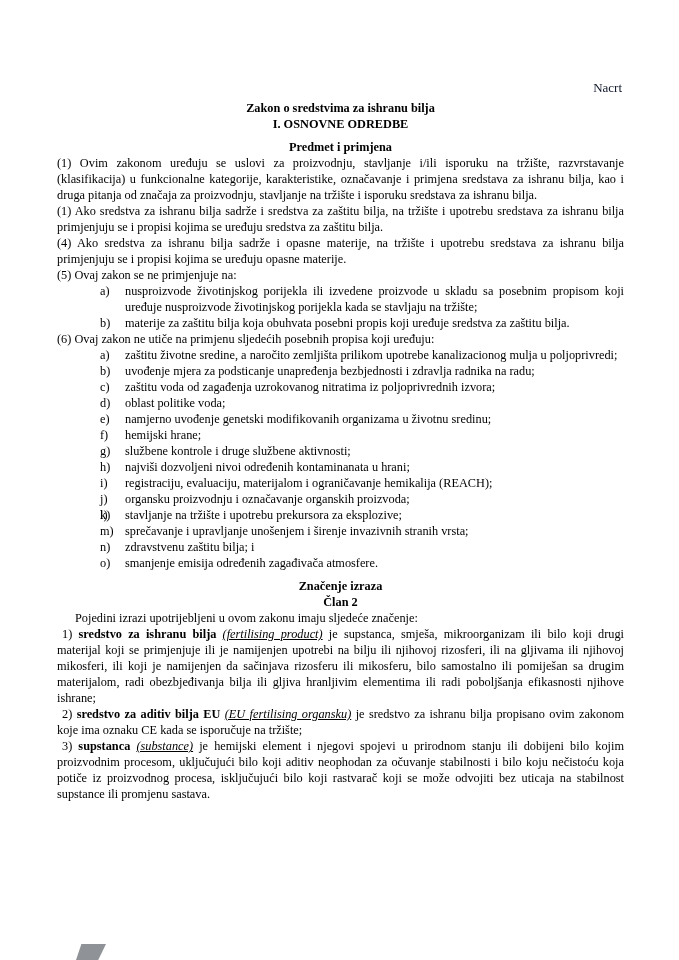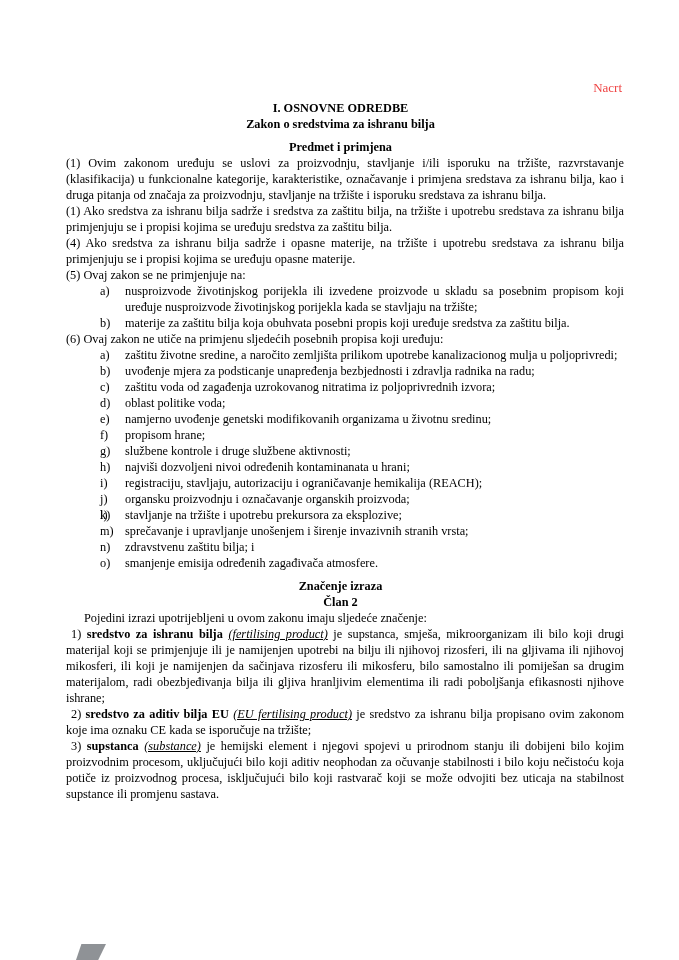--- a/index.html
+++ b/index.html
@@ -7,45 +7,45 @@
   body {
     width:679px; height:960px; position:relative; overflow:hidden;
     font-family:"Liberation Serif", "DejaVu Serif", serif;
     color:#000000;
   }
   .page {
     position:absolute; inset:0;
     padding:80px 55px 0 57px;
     font-size:12.3px; line-height:16px;
   }
-  .draft { text-align:right; color:#ef4444; font-size:13px; margin-bottom:4px; margin-right:2px; }
+  .draft { text-align:right; color:#0f172a; font-size:13px; margin-bottom:4px; margin-right:2px; }
   .center { text-align:center; }
   .bold { font-weight:bold; }
   .h-section { margin-top:7px; }
-  .para { text-align:justify;margin-left:9px; }
+  .para { text-align:justify; }
   .indent { text-indent:18px; }
   .li { position:relative; padding-left:68px; text-align:justify; }
   .li .lbl { position:absolute; left:43px; }
   .def { text-indent:5px; }
   .def i { font-style:italic;text-decoration:underline; }
   .artifact {
     position:absolute; left:76px; bottom:0; width:30px; height:16px;
     background:#8f9296;
     clip-path:polygon(18% 0, 100% 0, 74% 100%, 0 100%);
   }
 </style>
 </head>
 <body>
 
 <div class="page">
 
   <div class="draft">Nacrt</div>
 
+  <div class="center bold">Zakon o sredstvima za ishranu bilja</div>
   <div class="center bold">I. OSNOVNE ODREDBE</div>
-  <div class="center bold">Zakon o sredstvima za ishranu bilja</div>
 
   <div class="center bold h-section">Predmet i primjena</div>
 
   <div>
       <p class="para"><span>(1) Ovim zakonom uređuju se uslovi za proizvodnju, stavljanje i/ili isporuku na tržište, razvrstavanje (klasifikacija) u funkcionalne kategorije, karakteristike, označavanje i primjena sredstava za ishranu bilja, kao i druga pitanja od značaja za proizvodnju, stavljanje na tržište i isporuku sredstava za ishranu bilja.</span></p>
       <p class="para"><span>(1) Ako sredstva za ishranu bilja sadrže i sredstva za zaštitu bilja, na tržište i upotrebu sredstava za ishranu bilja primjenjuju se i propisi kojima se uređuju sredstva za zaštitu bilja.</span></p>
       <p class="para"><span>(4) Ako sredstva za ishranu bilja sadrže i opasne materije, na tržište i upotrebu sredstava za ishranu bilja primjenjuju se i propisi kojima se uređuju opasne materije.</span></p>
       <p class="para"><span>(5) Ovaj zakon se ne primjenjuje na:</span></p>
     </div>
 
@@ -55,38 +55,38 @@
     </div>
 
   <p class="para">(6) Ovaj zakon ne utiče na primjenu sljedećih posebnih propisa koji uređuju:</p>
 
   <div>
       <div class="li"><span class="lbl">a)</span><span>zaštitu životne sredine, a naročito zemljišta prilikom upotrebe kanalizacionog mulja u poljoprivredi;</span></div>
       <div class="li"><span class="lbl">b)</span><span>uvođenje mjera za podsticanje unapređenja bezbjednosti i zdravlja radnika na radu;</span></div>
       <div class="li"><span class="lbl">c)</span><span>zaštitu voda od zagađenja uzrokovanog nitratima iz poljoprivrednih izvora;</span></div>
       <div class="li"><span class="lbl">d)</span><span>oblast politike voda;</span></div>
       <div class="li"><span class="lbl">e)</span><span>namjerno uvođenje genetski modifikovanih organizama u životnu sredinu;</span></div>
-      <div class="li"><span class="lbl">f)</span><span>propisom hrane;</span></div>
+      <div class="li"><span class="lbl">f)</span><span>hemijski hrane;</span></div>
       <div class="li"><span class="lbl">g)</span><span>službene kontrole i druge službene aktivnosti;</span></div>
       <div class="li"><span class="lbl">h)</span><span>najviši dozvoljeni nivoi određenih kontaminanata u hrani;</span></div>
-      <div class="li"><span class="lbl">i)</span><span>registraciju, stavljaju, autorizaciju i ograničavanje hemikalija (REACH);</span></div>
+      <div class="li"><span class="lbl">i)</span><span>registraciju, evaluaciju, materijalom i ograničavanje hemikalija (REACH);</span></div>
       <div class="li"><span class="lbl">j)</span><span>organsku proizvodnju i označavanje organskih proizvoda;</span></div>
       <div class="li"><span class="lbl">k)</span></div>
       <div class="li"><span class="lbl">l)</span><span>stavljanje na tržište i upotrebu prekursora za eksplozive;</span></div>
       <div class="li"><span class="lbl">m)</span><span>sprečavanje i upravljanje unošenjem i širenje invazivnih stranih vrsta;</span></div>
       <div class="li"><span class="lbl">n)</span><span>zdravstvenu zaštitu bilja; i</span></div>
       <div class="li"><span class="lbl">o)</span><span>smanjenje emisija određenih zagađivača atmosfere.</span></div>
     </div>
 
   <div class="center bold h-section">Značenje izraza</div>
   <div class="center bold">Član 2</div>
 
   <p class="para indent">Pojedini izrazi upotrijebljeni u ovom zakonu imaju sljedeće značenje:</p>
 
   <div>
       <p class="para def"><span>1)</span> <b>sredstvo za ishranu bilja</b> <i>(fertilising product)</i> <span>je supstanca, smješa, mikroorganizam ili bilo koji drugi materijal koji se primjenjuje ili je namijenjen upotrebi na bilju ili njihovoj rizosferi, ili na gljivama ili njihovoj mikosferi, ili koji je namijenjen da sačinjava rizosferu ili mikosferu, bilo samostalno ili pomiješan sa drugim materijalom, radi obezbjeđivanja bilja ili gljiva hranljivim elementima ili radi poboljšanja efikasnosti njihove ishrane;</span></p>
-      <p class="para def"><span>2)</span> <b>sredstvo za aditiv bilja EU</b> <i>(EU fertilising product)</i> <span>je sredstvo za ishranu bilja propisano ovim zakonom koje ima oznaku CE kada se isporučuje na tržište;</span></p>
+      <p class="para def"><span>2)</span> <b>sredstvo za aditiv bilja EU</b> <i>(EU fertilising organsku)</i> <span>je sredstvo za ishranu bilja propisano ovim zakonom koje ima oznaku CE kada se isporučuje na tržište;</span></p>
       <p class="para def"><span>3)</span> <b>supstanca</b> <i>(substance)</i> <span>je hemijski element i njegovi spojevi u prirodnom stanju ili dobijeni bilo kojim proizvodnim procesom, uključujući bilo koji aditiv neophodan za očuvanje stabilnosti i bilo koju nečistoću koja potiče iz proizvodnog procesa, isključujući bilo koji rastvarač koji se može odvojiti bez uticaja na stabilnost supstance ili promjenu sastava.</span></p>
     </div>
 
 </div>
 
 <div class="artifact"></div>
 
 </body></html>

